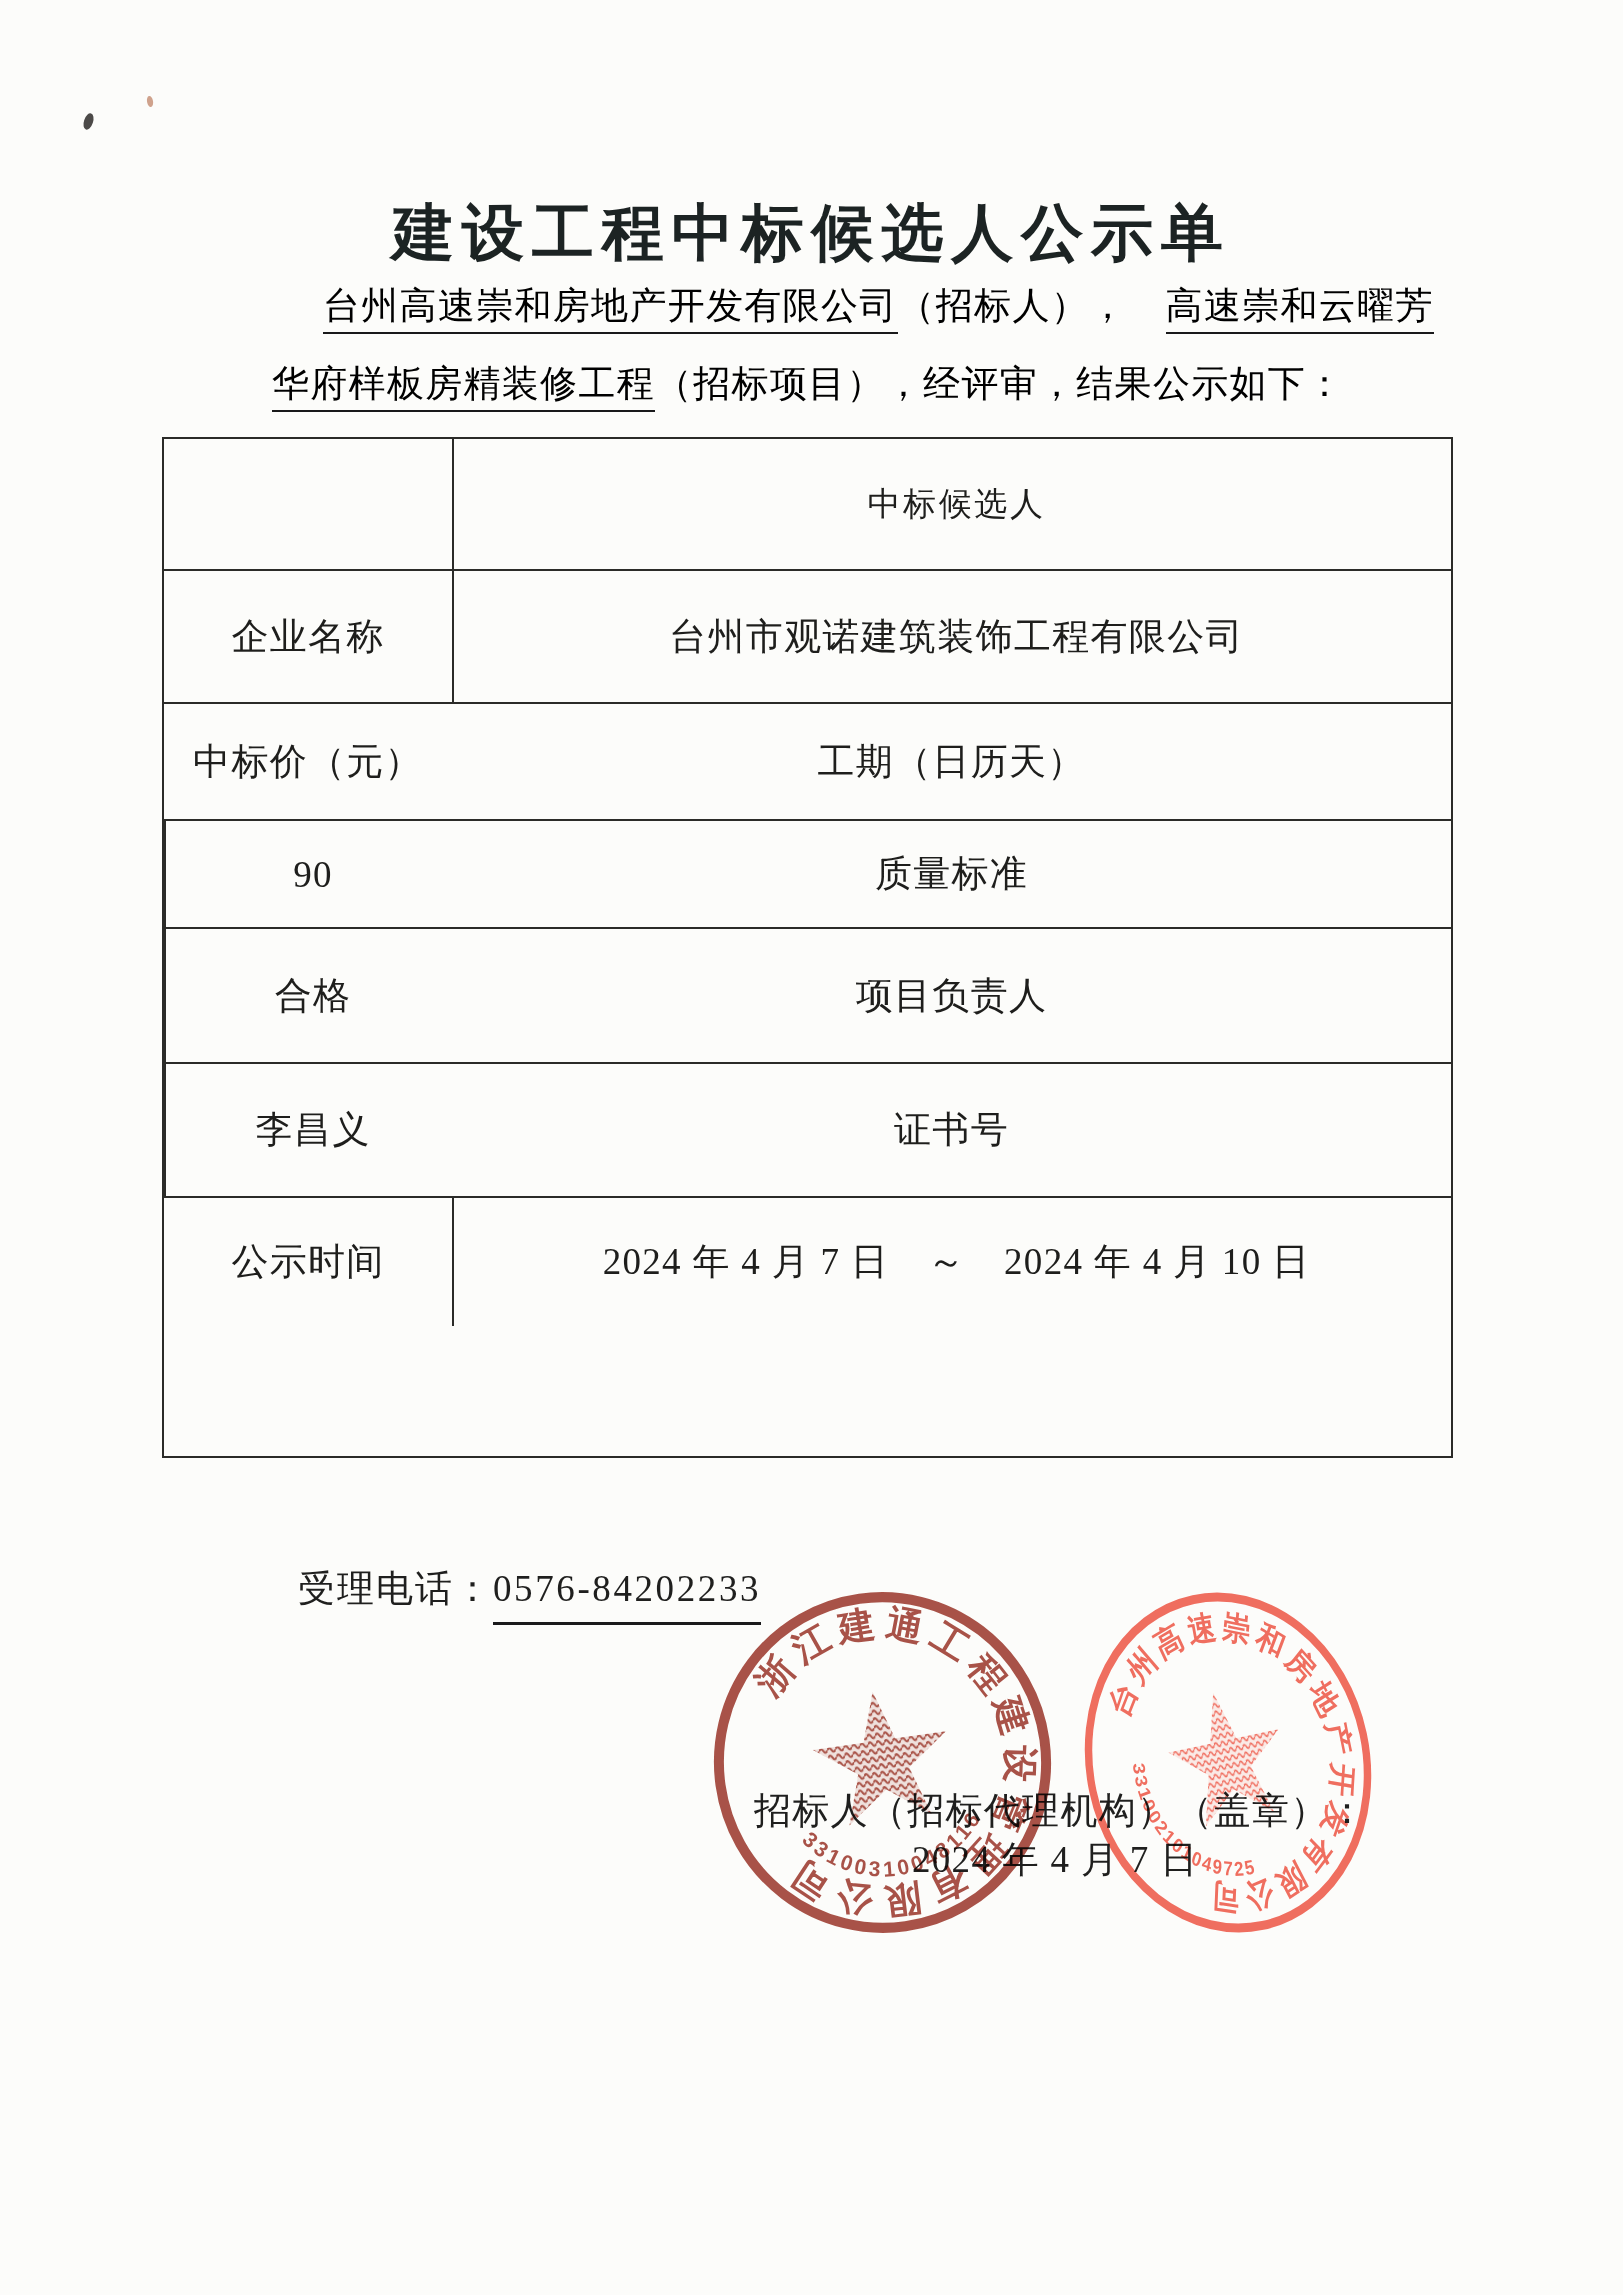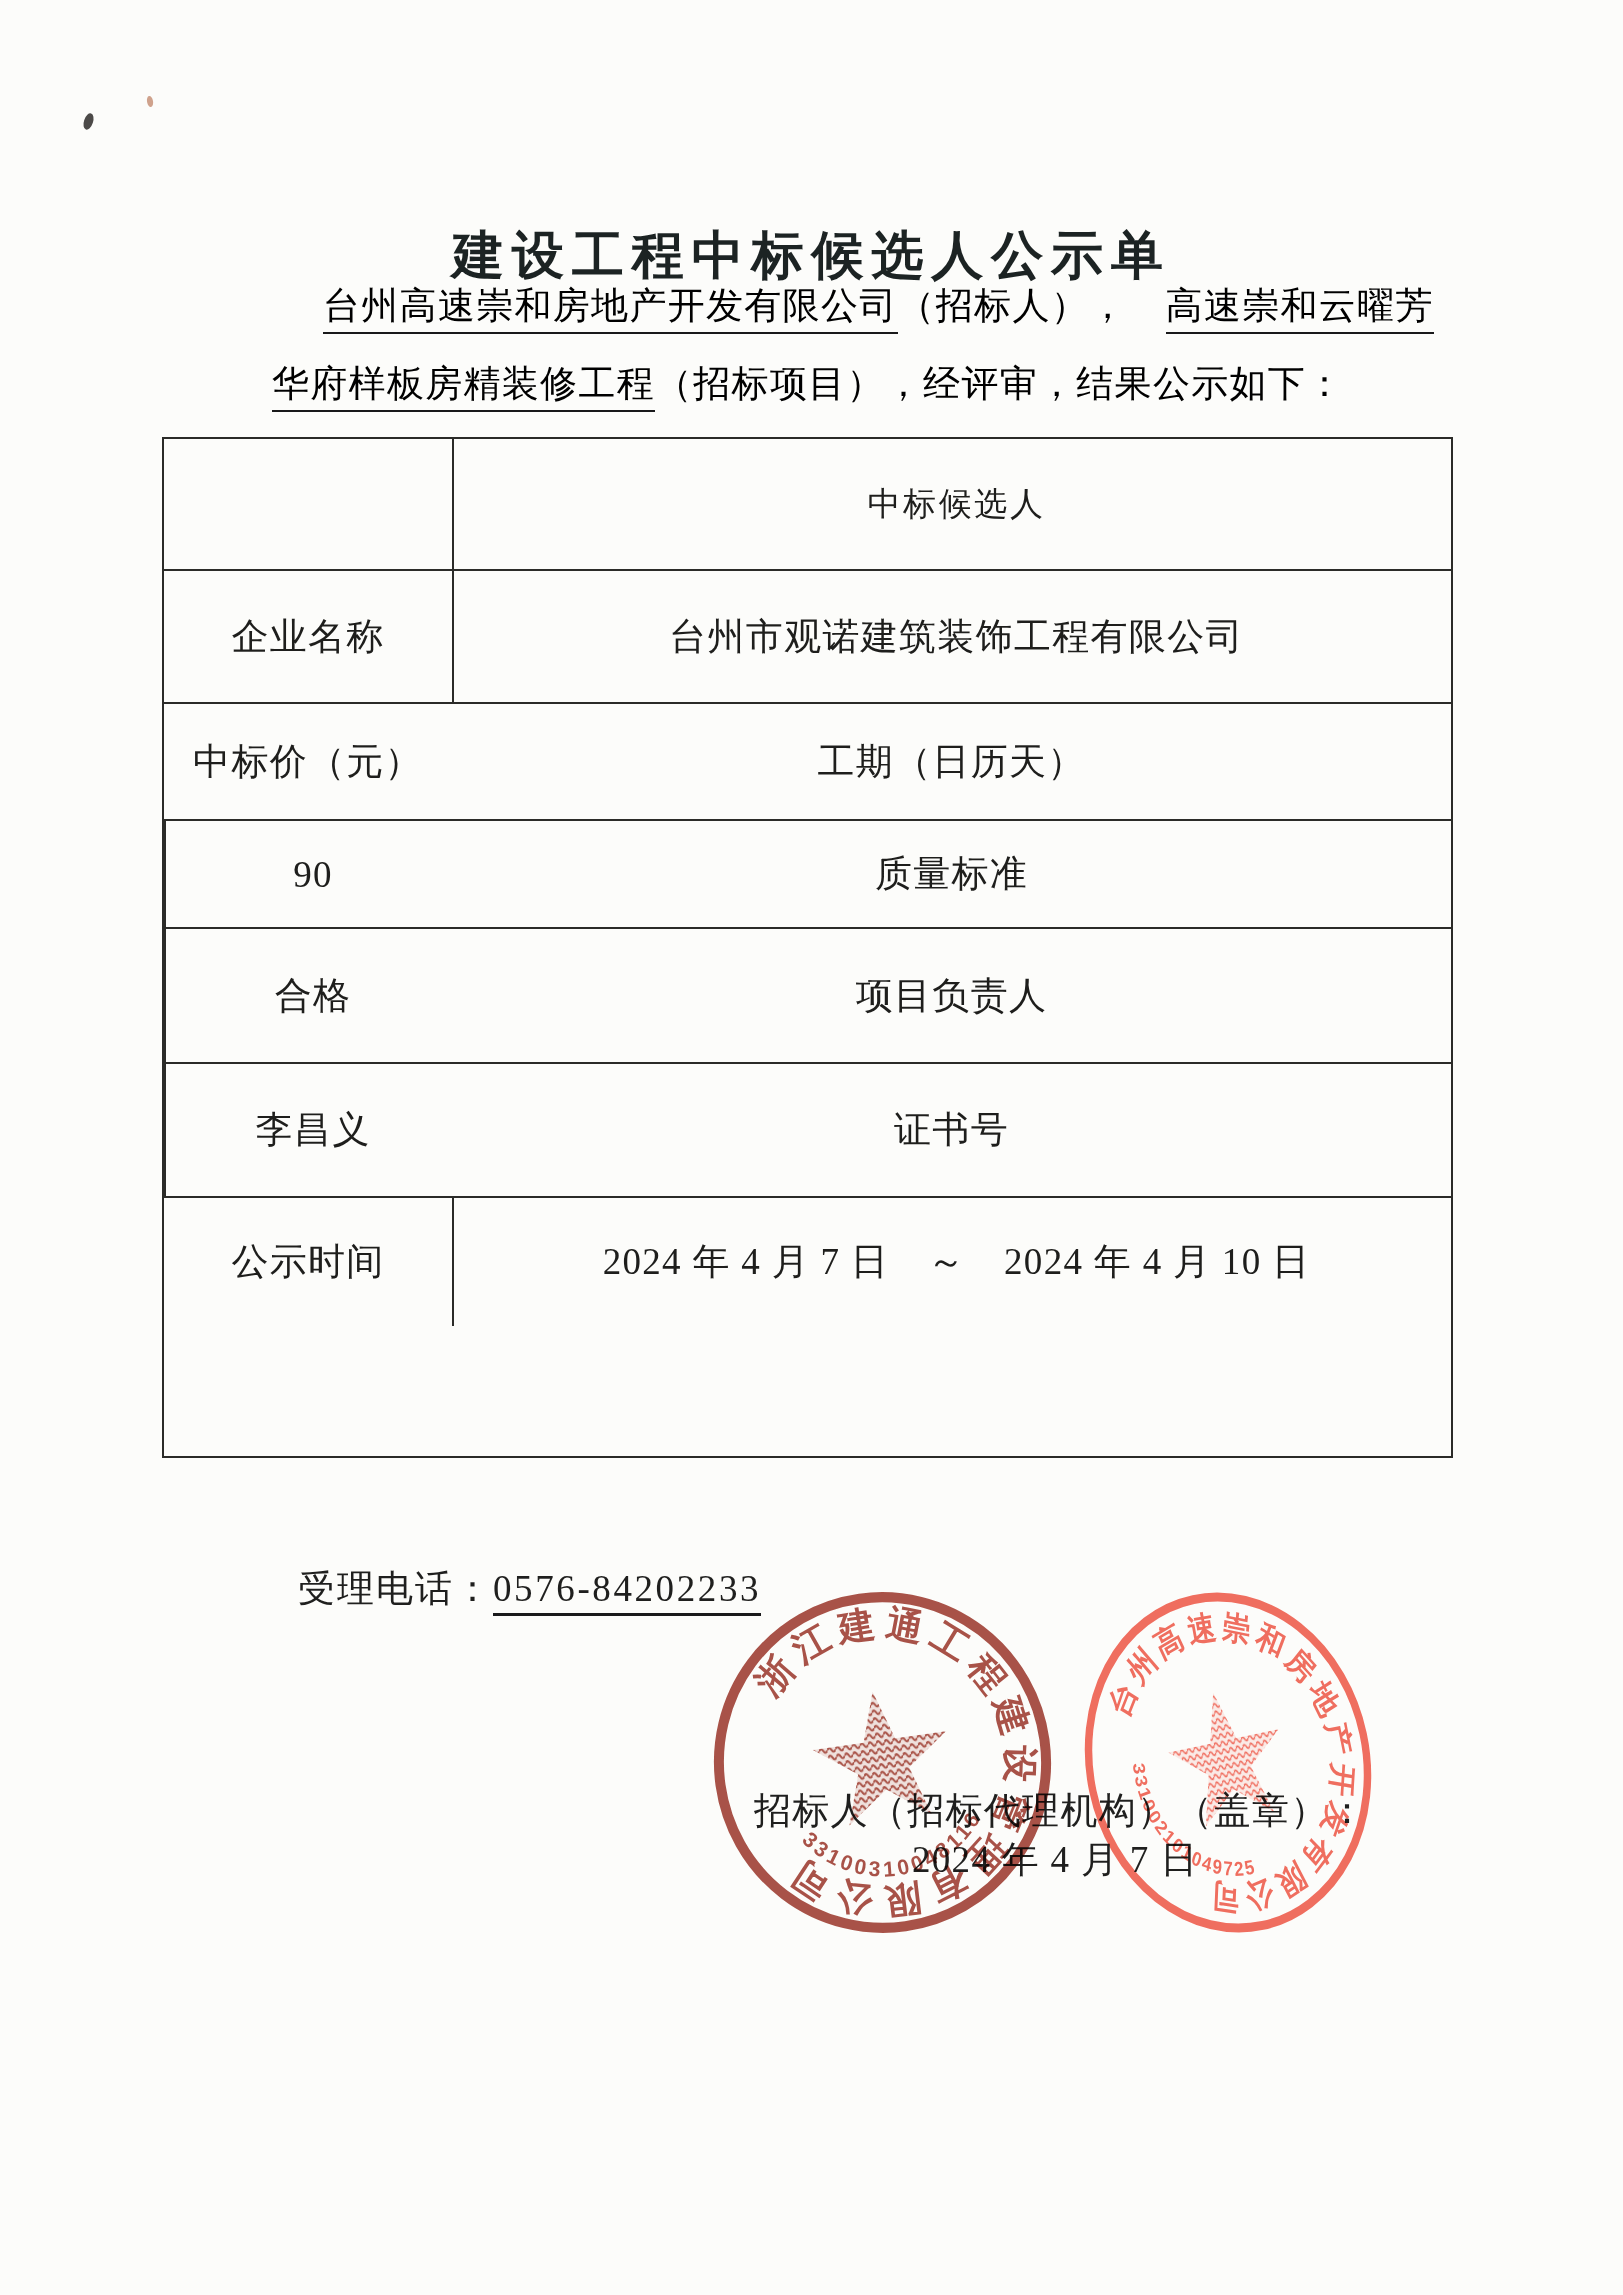--- a/index.html
+++ b/index.html
@@ -8,23 +8,22 @@
     width:1623px;height:2295px;
     background:#fcfcfa;
     overflow:hidden;
     font-family:"Liberation Serif","DejaVu Serif",serif;
     color:#1e1e1c;
   }
   .doc-title{
     position:absolute;top:191px;left:0;width:1623px;
     text-align:center;
     font-family:"Liberation Sans","DejaVu Sans",sans-serif;
-    font-weight:700;font-size:52px;letter-spacing:7.9px;
+    font-weight:700;font-size:62px;letter-spacing:7.9px;
     color:#1c2323;
-    margin-top:30px;
   }
   .intro-line{
     position:absolute;left:252px;
     font-size:37px;letter-spacing:1.3px;line-height:1.15;
     white-space:nowrap;color:#000000;
   }
   .intro-line1{top:285px;text-indent:71px;}
   .intro-line2{top:363px;margin-left:20px;}
   .u{border-bottom:2.6px solid #19191a;padding-bottom:5.9px;}
   .doc-table{
@@ -43,21 +42,21 @@
   }
   .cell.col2{border-left:2px solid #2b2b28;padding-left:8px;}
   .cell.rborder{border-top:2px solid #2b2b28;}
   .cell.header-cell{font-size:33px;letter-spacing:2.6px;}
   .footer-line{
     position:absolute;font-size:37px;letter-spacing:2px;
     white-space:nowrap;color:#1f1f1e;
   }
   .complaint-line{top:1468px;left:306px;}
   .phone-line{top:1564px;left:298px;}
-  .phone-num{border-bottom:3.3px solid #1a1a1b;padding-bottom:4px;letter-spacing:2.6px;}
+  .phone-num{border-bottom:3.3px solid #1a1a1b;padding-bottom:13px;letter-spacing:2.6px;}
   .sign-line{top:1786px;left:754px;font-size:37px;letter-spacing:1.3px;}
   .date-line{top:1835px;left:912px;font-size:37px;letter-spacing:1.3px;}
   .stamp{
     position:absolute;
     mix-blend-mode:multiply;
     pointer-events:none;
   }
   .stamp-left{
     left:706px;top:1584px;width:353px;height:357px;
     transform:rotate(-8deg);opacity:.95;

